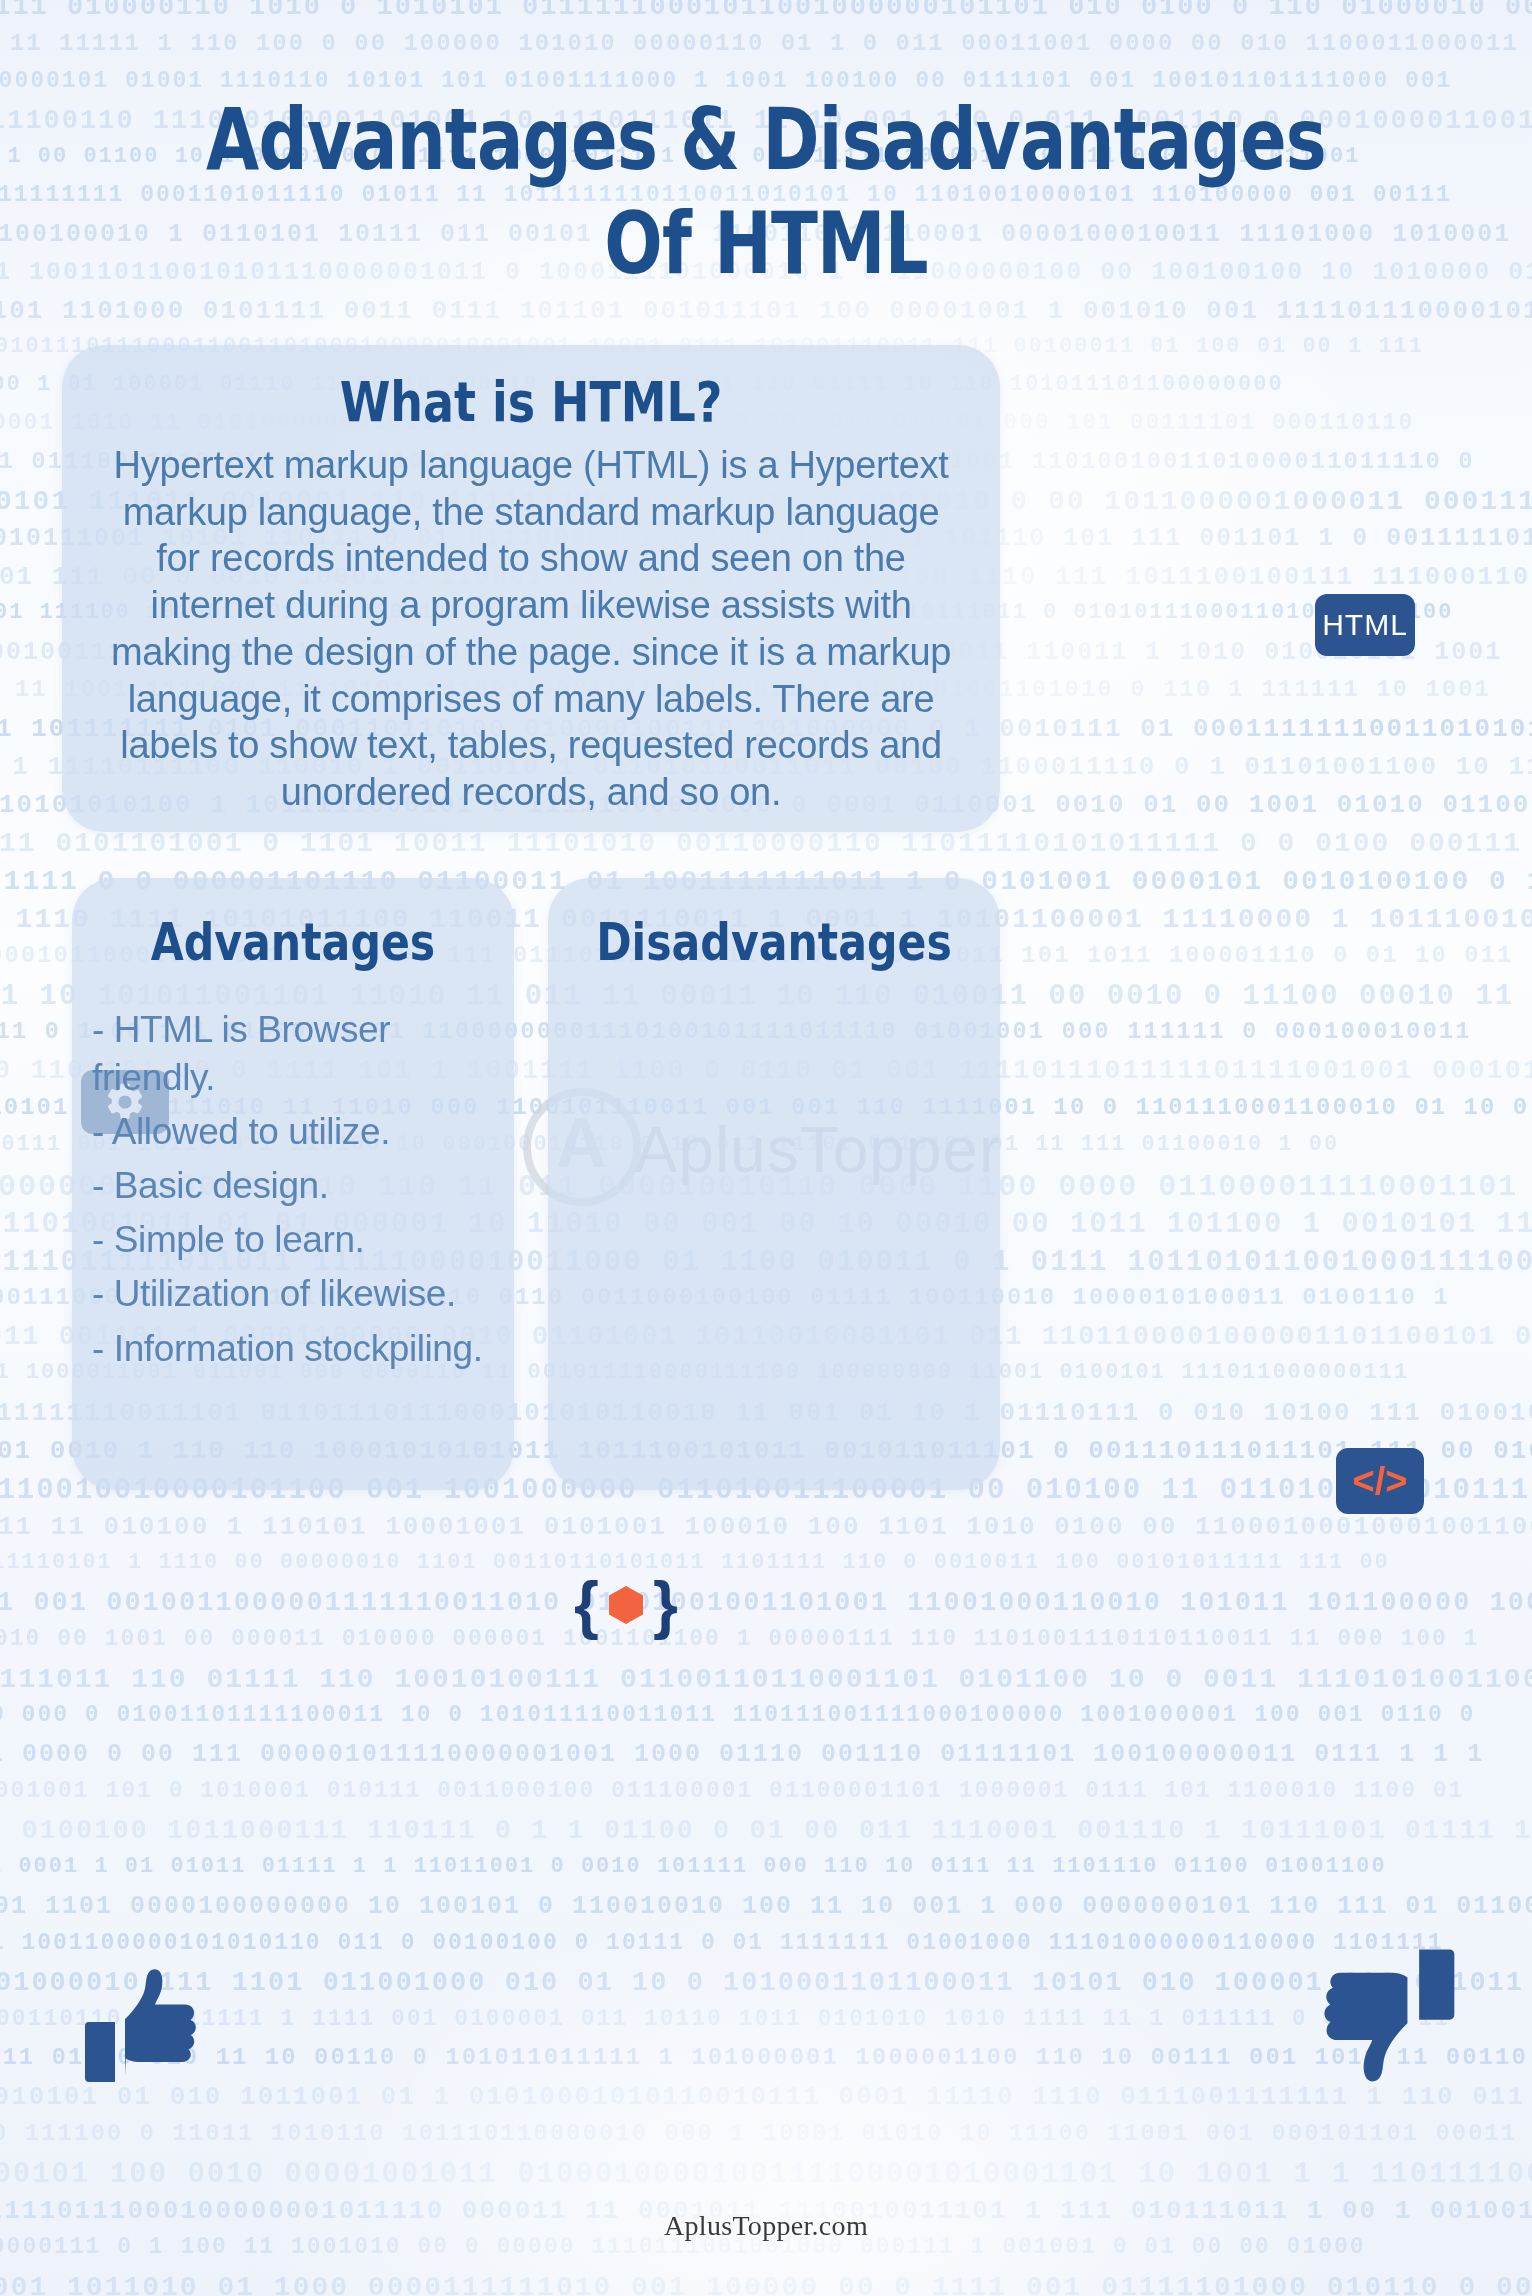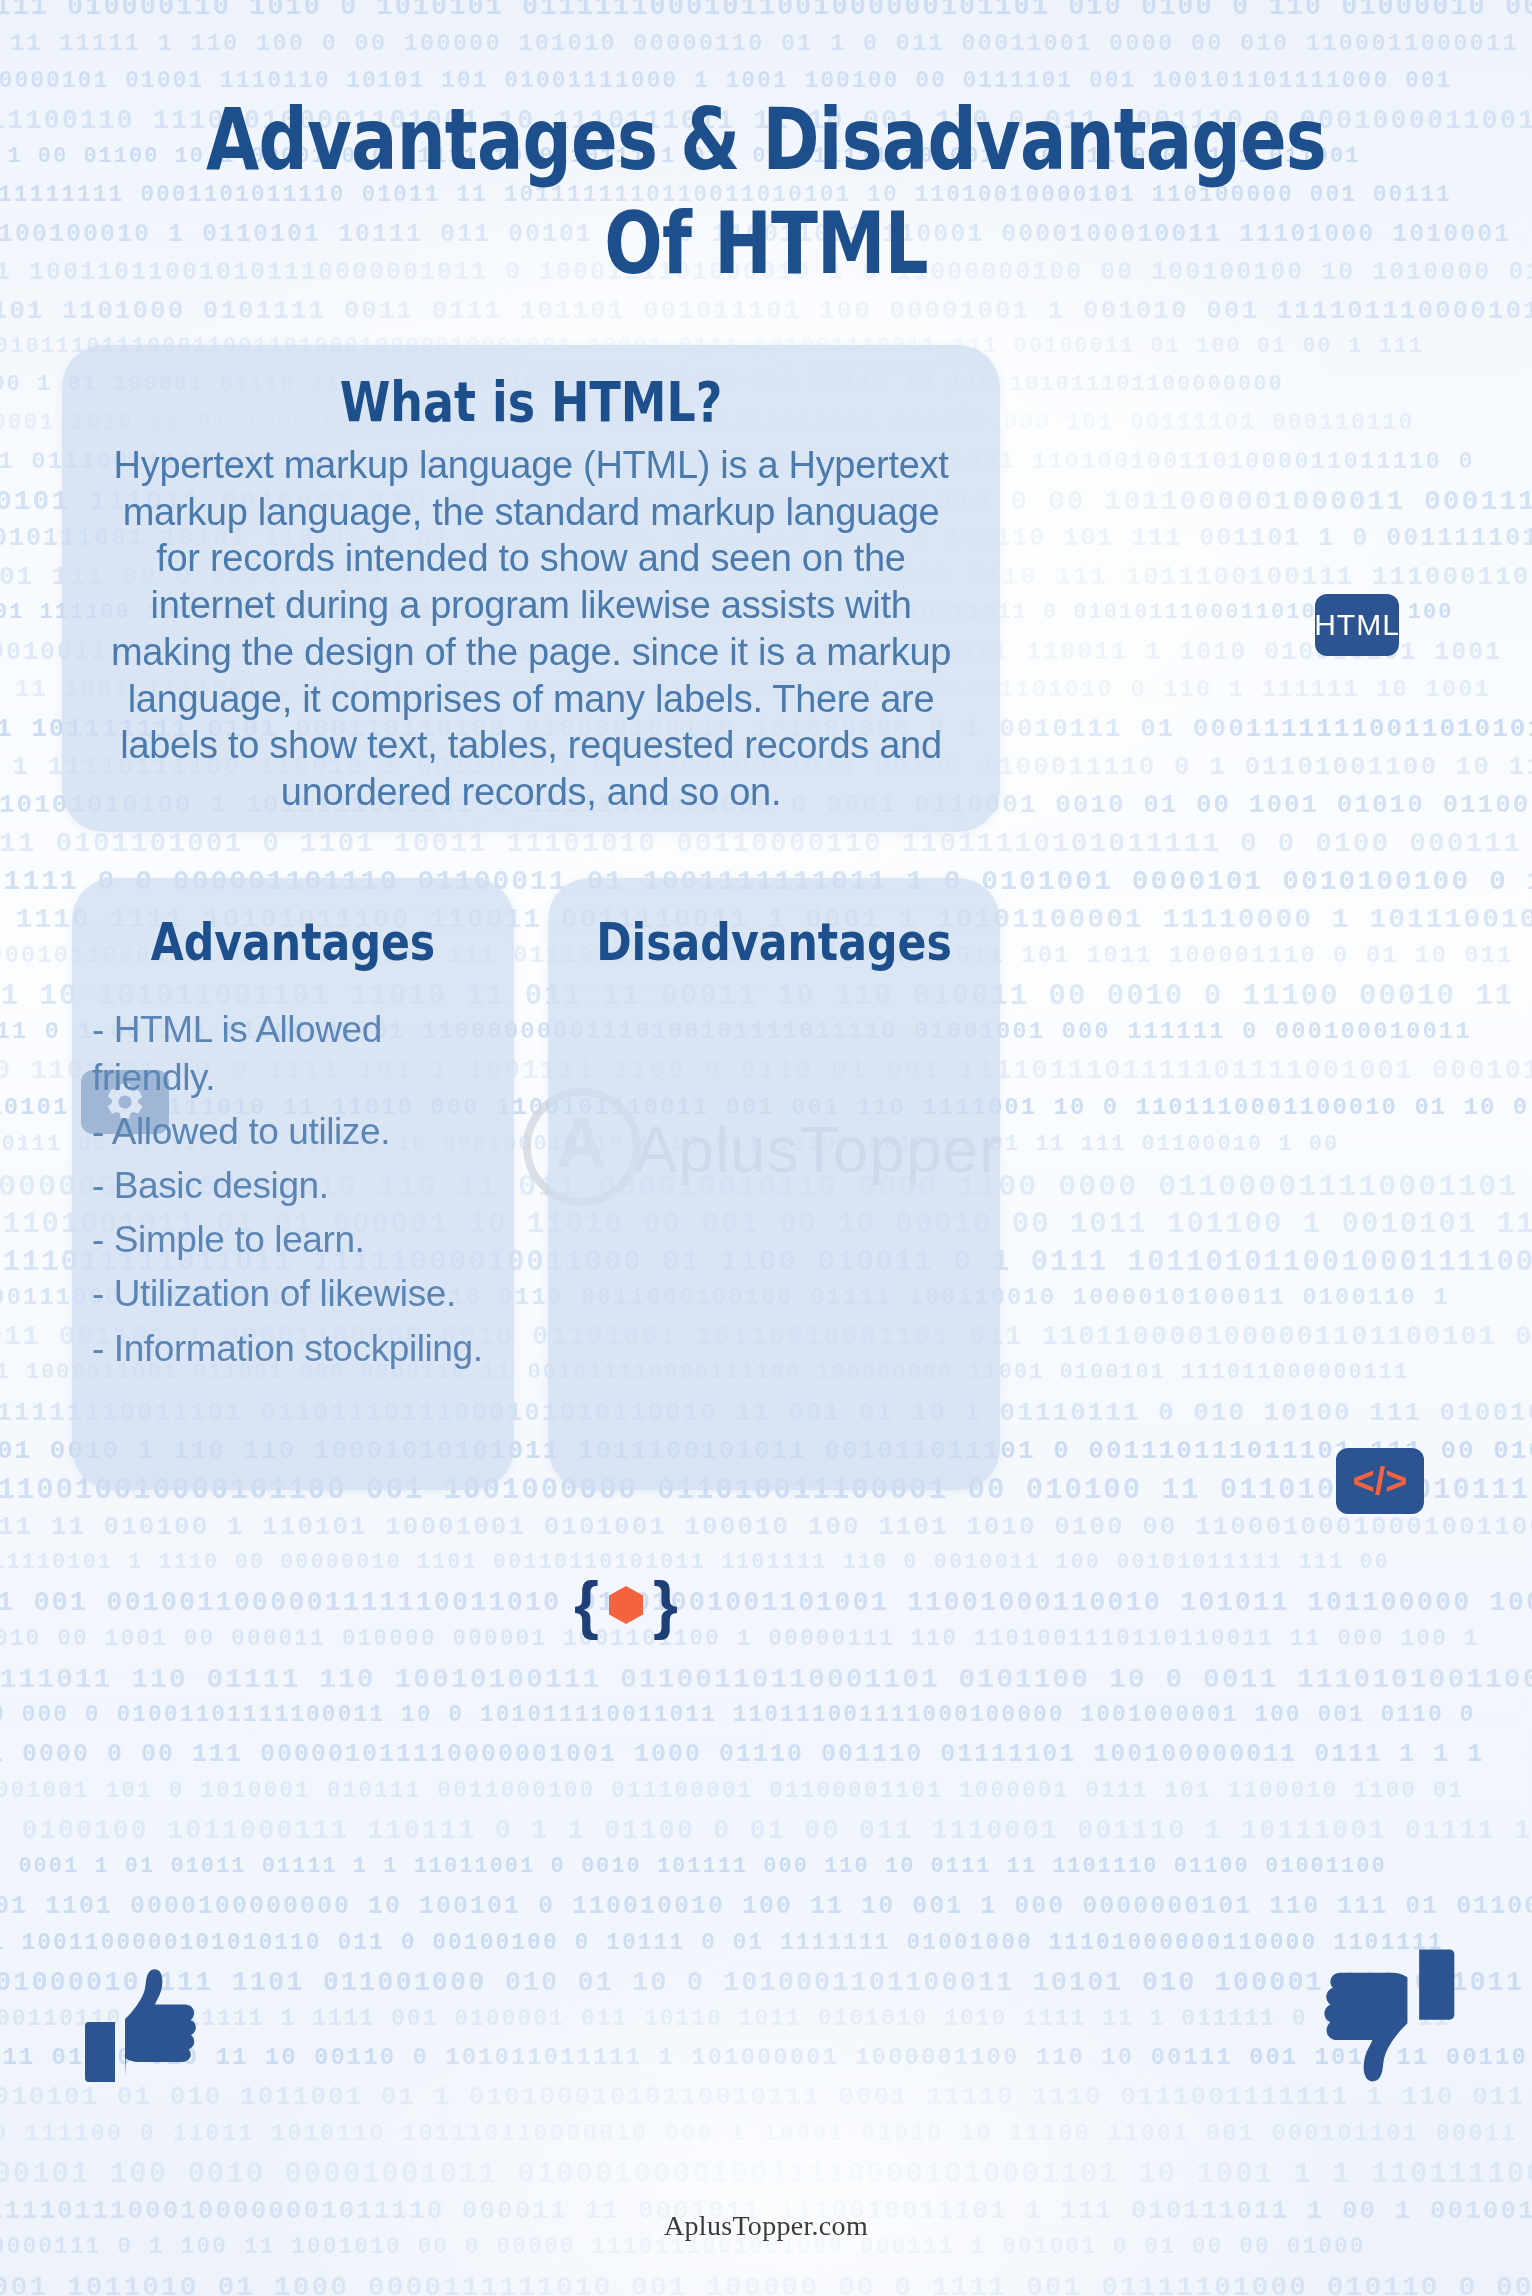--- a/index.html
+++ b/index.html
@@ -155,21 +155,21 @@
     position:absolute;
     background:#2c5490;
     border-radius:12px;
     display:flex;
     align-items:center;
     justify-content:center;
     color:#ffffff;
   }
   #badge-html {
     left:1315px; top:594px;
-    width:84px; height:62px;
+    width:100px; height:62px;
     font-size:30px;
     font-weight:400;
     letter-spacing:1px;
     font-family:"Liberation Sans", sans-serif;
   }
   #badge-gear {
     left:81px; top:1070px;
     width:88px; height:64px;
   }
   #badge-code {
@@ -309,21 +309,21 @@
 
   <div class="badge" id="badge-gear">
     <svg width="44" height="44" viewBox="0 0 24 24" aria-hidden="true">
       <path fill="#ffffff" d="M19.14 12.94a7.43 7.43 0 0 0 .06-.94 7.43 7.43 0 0 0-.06-.94l2.03-1.58a.48.48 0 0 0 .12-.61l-1.92-3.32a.48.48 0 0 0-.58-.22l-2.39.96a7.03 7.03 0 0 0-1.62-.94l-.36-2.54A.47.47 0 0 0 13.95 2h-3.9a.47.47 0 0 0-.47.4l-.36 2.54c-.59.24-1.13.56-1.62.94l-2.39-.96a.48.48 0 0 0-.58.22L2.71 8.46a.48.48 0 0 0 .12.61l2.03 1.58c-.04.31-.06.63-.06.94s.02.63.06.94l-2.03 1.58a.48.48 0 0 0-.12.61l1.92 3.32c.12.22.38.3.58.22l2.39-.96c.49.38 1.03.7 1.62.94l.36 2.54c.04.23.24.4.47.4h3.9c.23 0 .43-.17.47-.4l.36-2.54c.59-.24 1.13-.56 1.62-.94l2.39.96c.2.08.46 0 .58-.22l1.92-3.32a.48.48 0 0 0-.12-.61l-2.03-1.58ZM12 15.6A3.6 3.6 0 1 1 15.6 12 3.6 3.6 0 0 1 12 15.6Z"></path>
     </svg>
   </div>
 
   <div class="card" id="card-adv">
     <div class="card-title" id="adv-title">Advantages</div>
     <ul class="list" id="adv-list">
-      <li>- HTML is Allowed friendly.</li>
+      <li>- HTML is Browser friendly.</li>
       <li>- Allowed to utilize.</li>
       <li>- Basic design.</li>
       <li>- Simple to learn.</li>
       <li>- Utilization of likewise.</li>
       <li>- Information stockpiling.</li>
     </ul>
   </div>
 
   <div id="icon-braces">
     <span>{</span>

